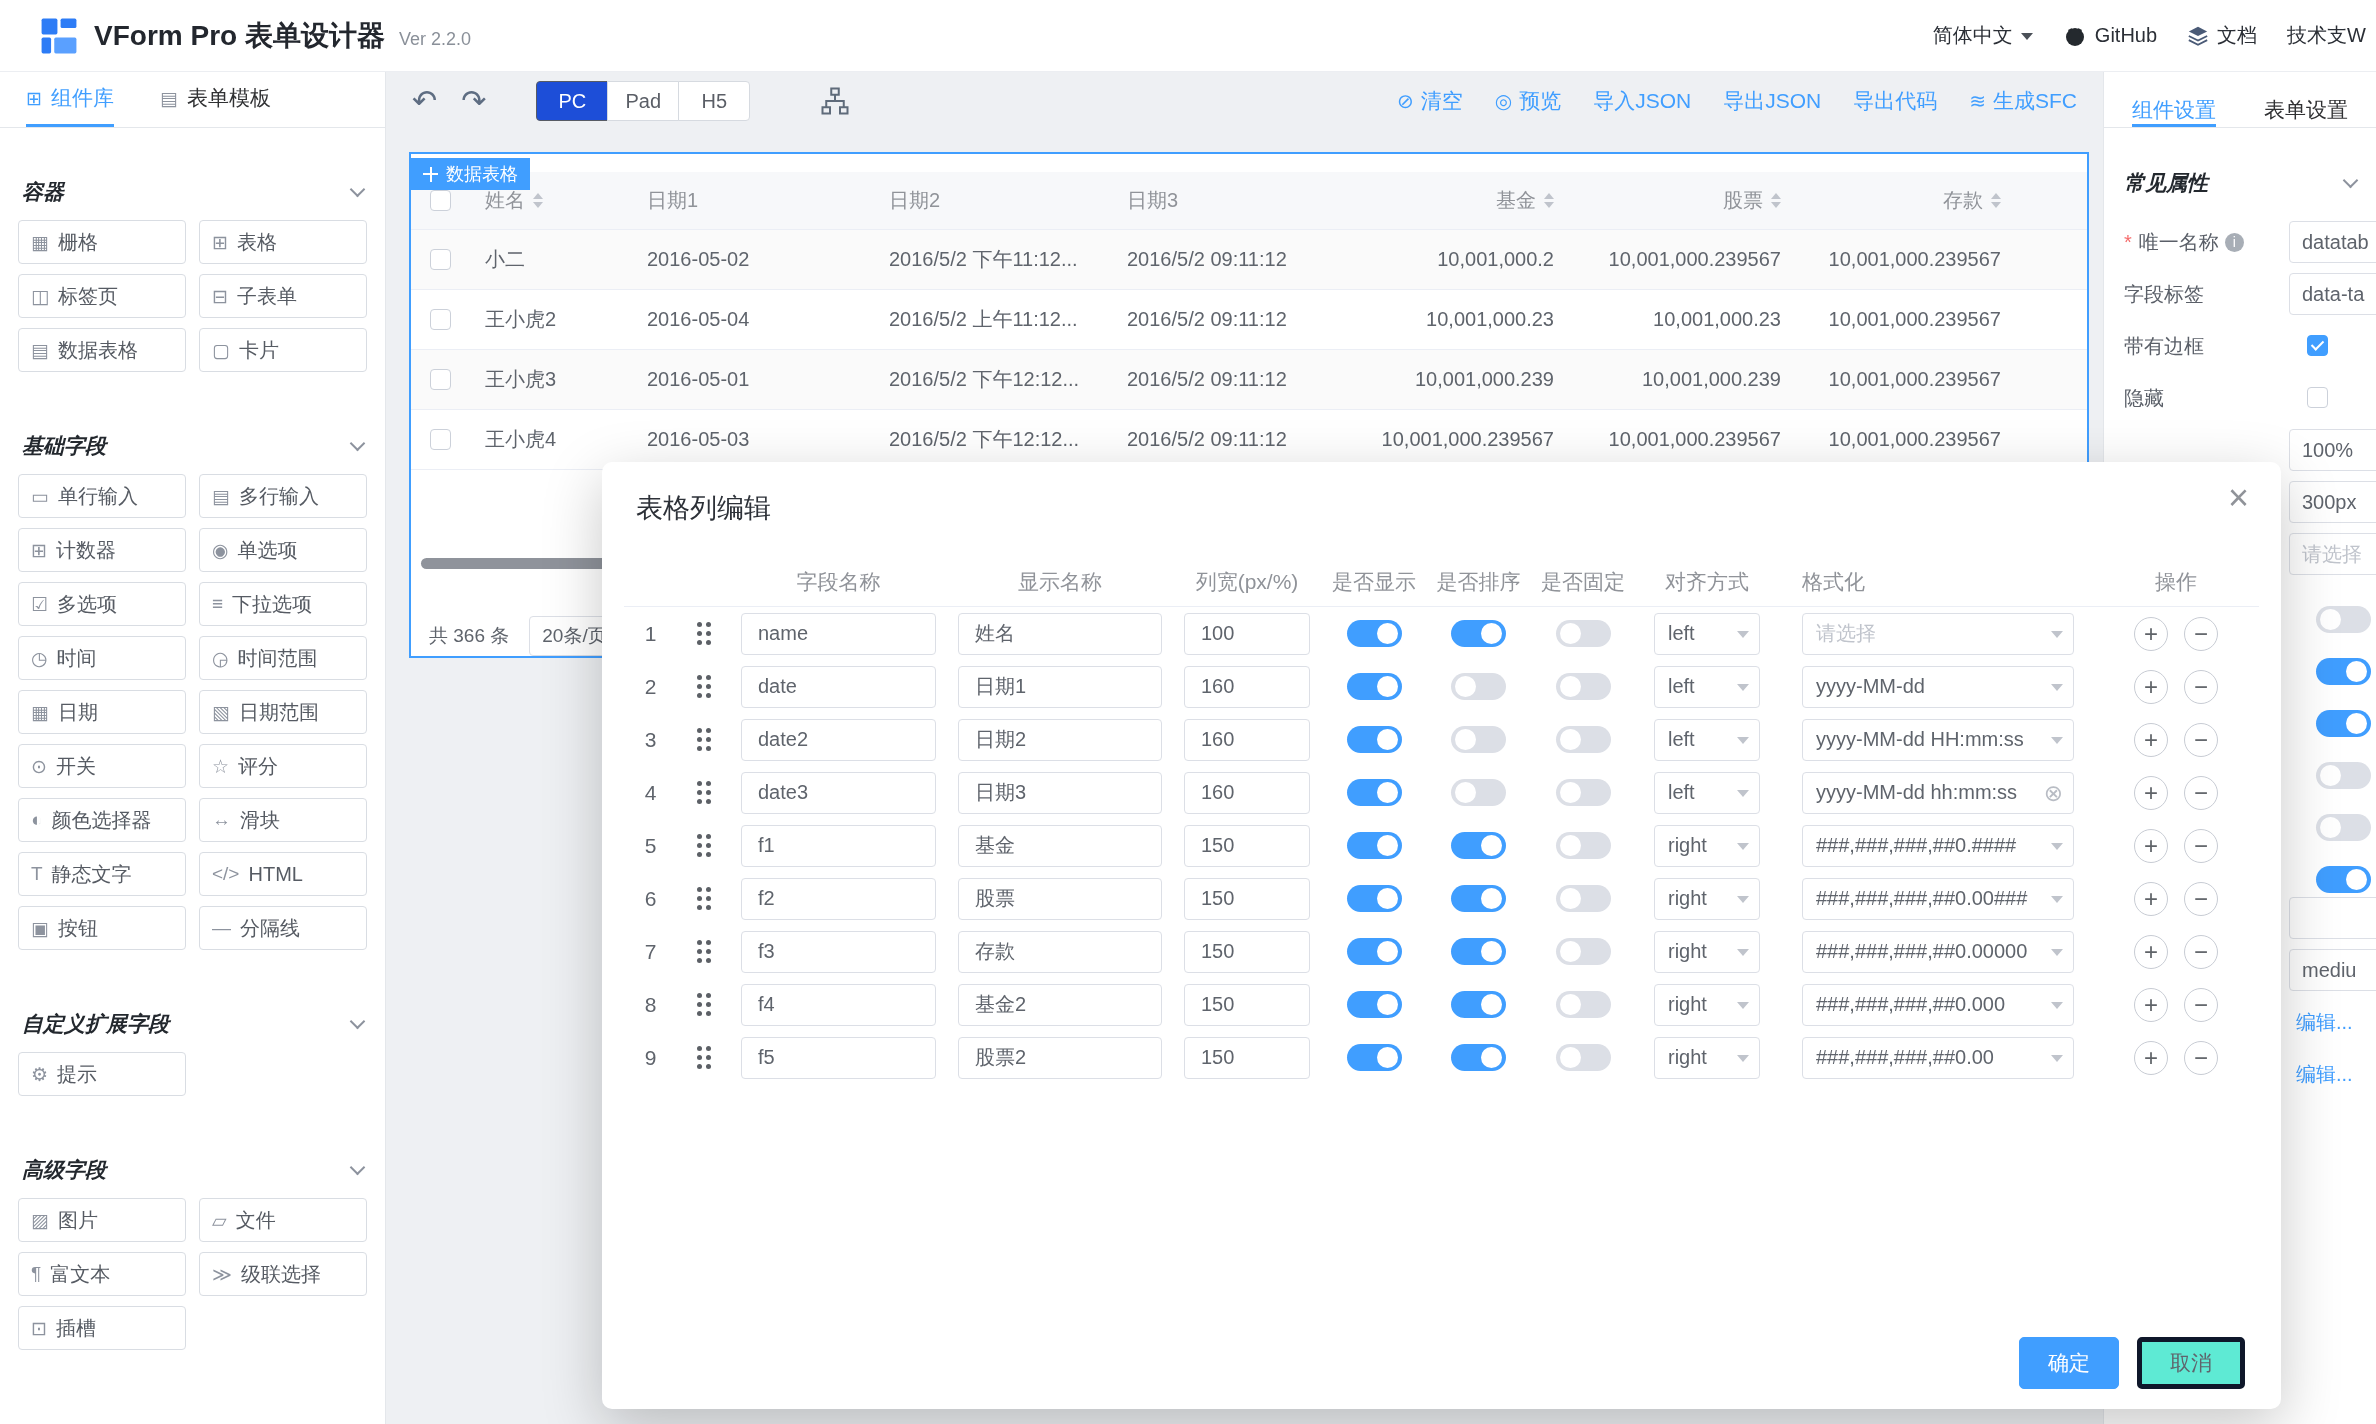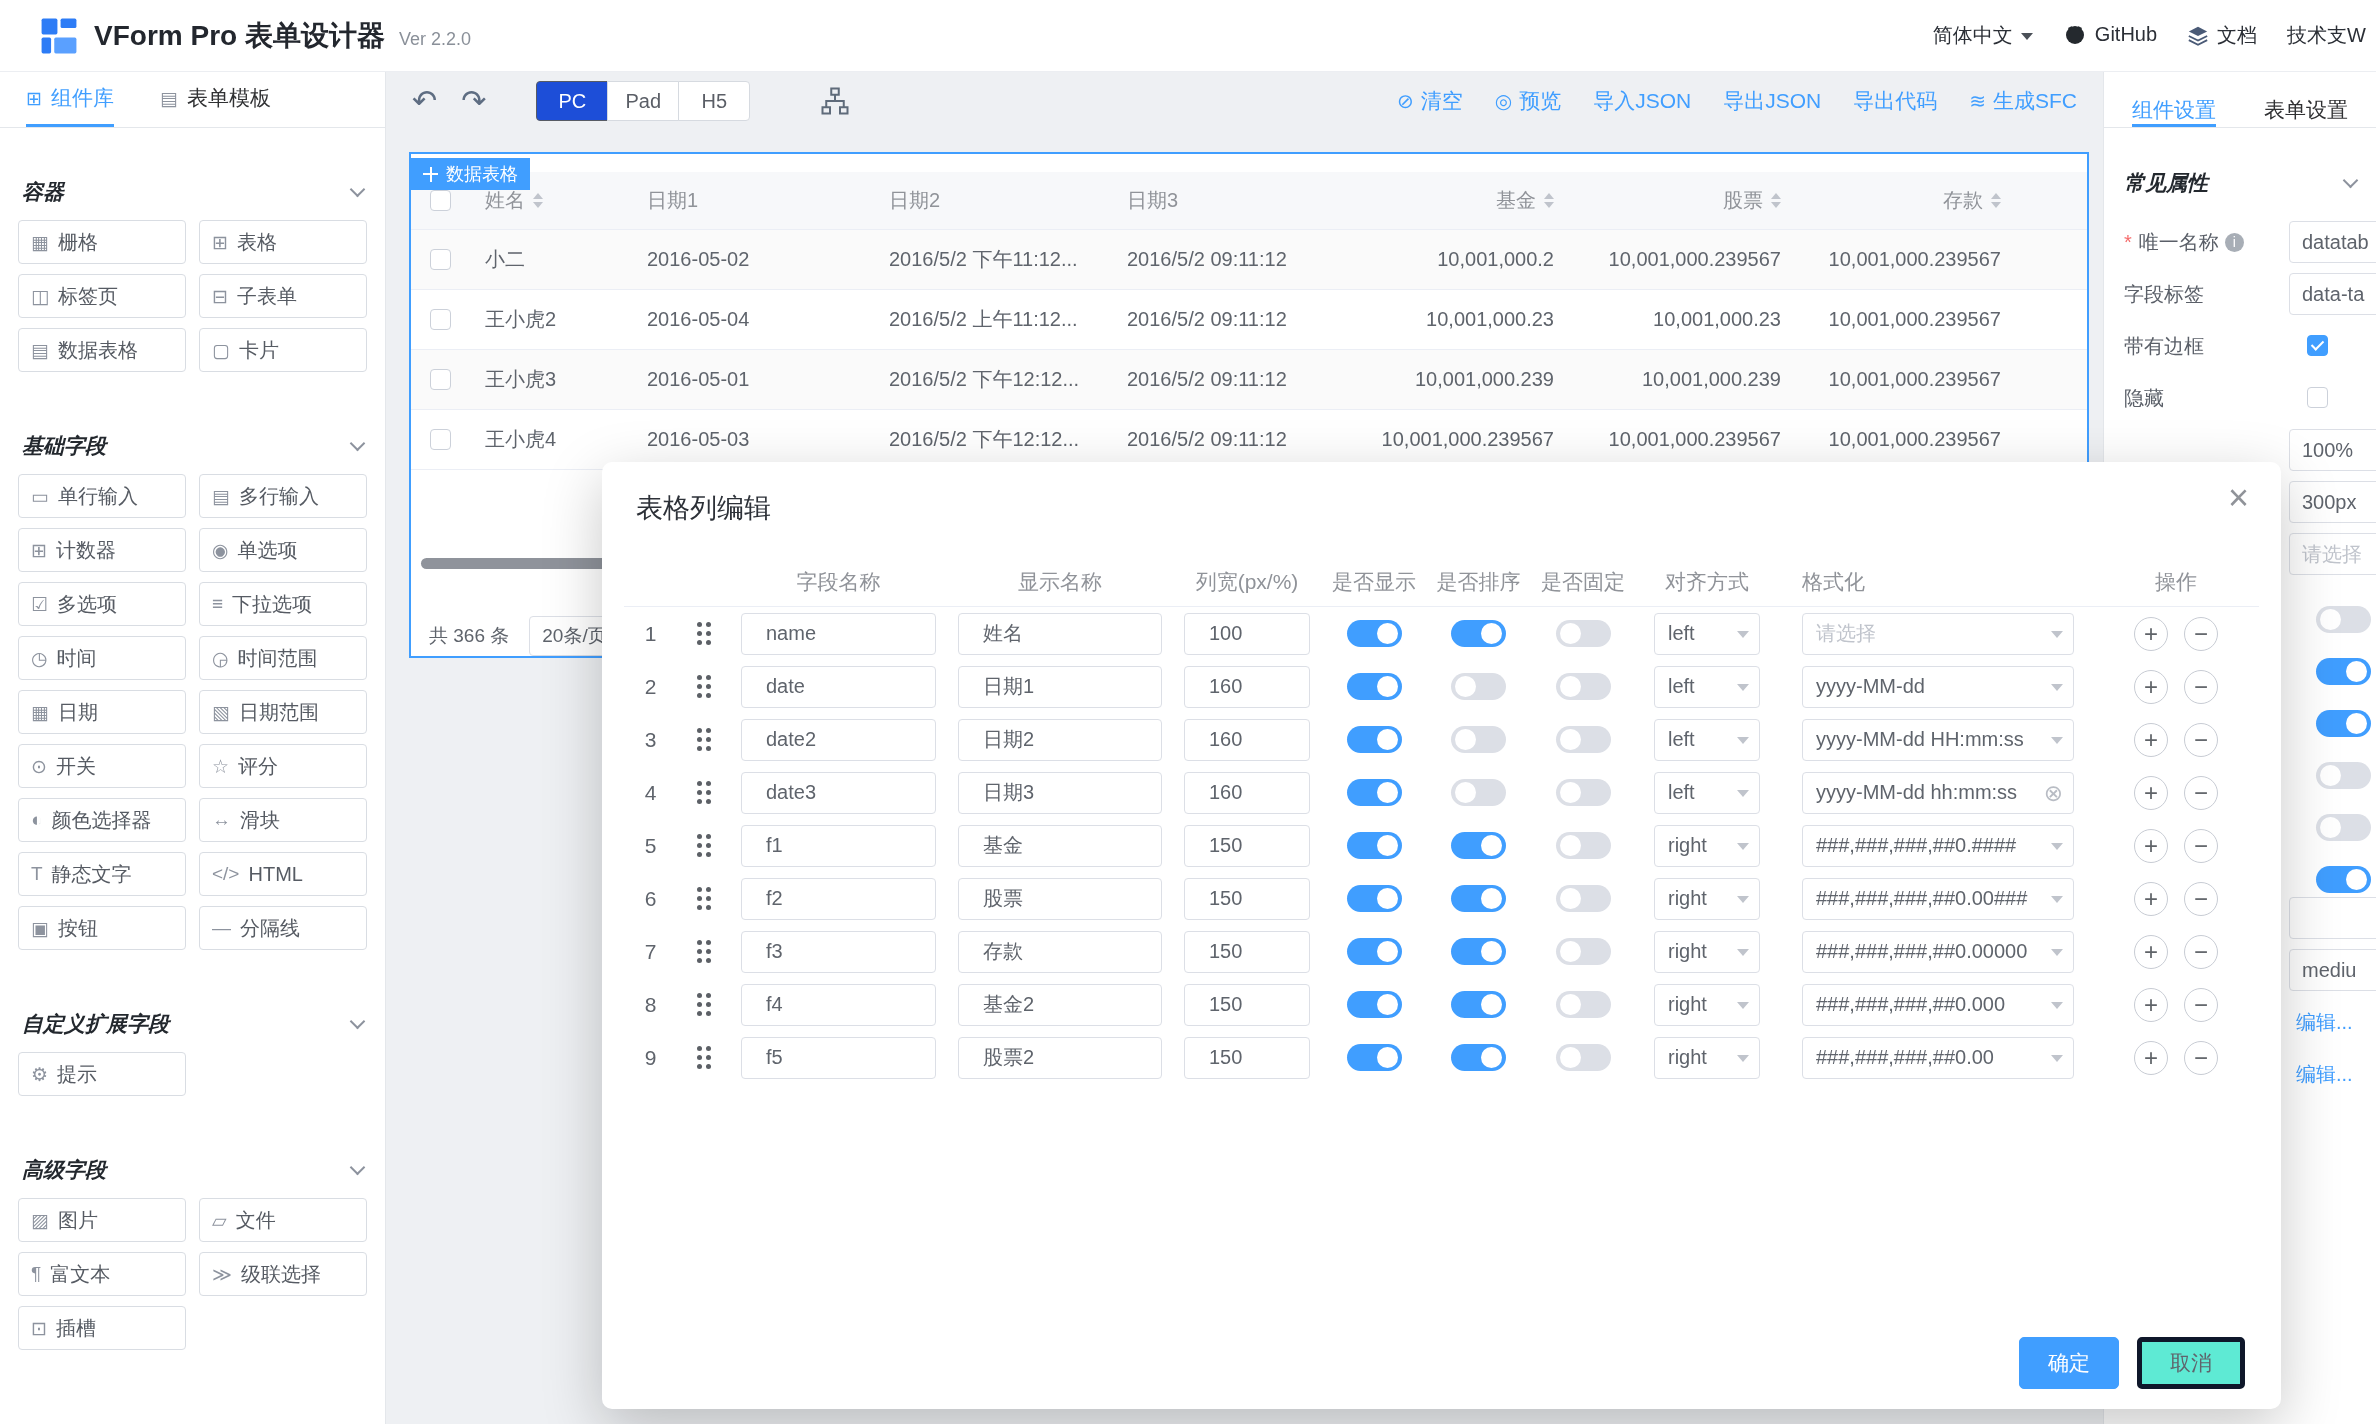--- a/index.html
+++ b/index.html
@@ -4,21 +4,21 @@
 <style>
 *{box-sizing:border-box;margin:0;padding:0}
 html,body{width:2376px;height:1424px;overflow:hidden}
 body{font-family:"Liberation Sans","DejaVu Sans",sans-serif;color:#303133;background:#eef0f3;position:relative;font-size:21px}
 
 
 .hd{position:absolute;top:0;left:0;width:2376px;height:72px;background:#fff;border-bottom:1px solid #eceef2;display:flex;align-items:center;padding:0 10px 0 40px;z-index:20}
 .logo{display:flex;flex:none}
 .hd-title{font-size:28px;font-weight:bold;margin-left:16px;color:#23272e;white-space:nowrap}
 .hd-ver{font-size:18px;color:#8a9099;margin-left:14px;margin-top:7px;white-space:nowrap}
-.hd-right{margin-left:auto;display:flex;align-items:flex-start;gap:30px;font-size:20px;color:#2b2f36}
+.hd-right{margin-left:auto;display:flex;align-items:center;gap:30px;font-size:20px;color:#2b2f36}
 .hd-link{display:inline-flex;align-items:center;gap:8px;cursor:pointer;white-space:nowrap}
 .dcaret{width:0;height:0;border:6px solid transparent;border-top:7px solid #4b5058;margin-top:7px}
 
 
 .sidebar{position:absolute;top:72px;left:0;width:386px;height:1352px;background:#fff;border-right:1px solid #e4e7eb;z-index:10;overflow:hidden}
 .side-tabs{display:flex;align-items:center;height:56px;border-bottom:1px solid #e4e7eb;padding-left:26px;gap:46px}
 .side-tab{display:inline-flex;align-items:center;gap:9px;height:100%;font-size:21px;color:#303133;cursor:pointer;border-bottom:3px solid transparent}
 .t-ic{font-size:19px;color:#8d939e}
 .tab-active{color:#409eff;border-bottom-color:#409eff}
 .tab-active .t-ic{color:#409eff}
@@ -104,21 +104,21 @@
 .m-close{position:absolute;right:32px;top:18px;font-size:36px;color:#909399;cursor:pointer;line-height:1}
 .m-table{position:absolute;left:22px;top:95px;width:1635px}
 .m-grid{display:grid;grid-template-columns:53px 53px 217px 226px 148px 106px 103px 106px 142px 315px 1fr;align-items:center}
 .m-head{height:50px;color:#909399;font-size:21px;border-bottom:1px solid #ebeef5}
 .mh{display:flex;justify-content:center;align-items:center;white-space:nowrap;overflow:hidden;height:100%}
 .mh-l{justify-content:flex-start;padding-left:24px}
 .m-row{height:53px}
 .mc{display:flex;justify-content:center;align-items:center;height:100%}
 .mc-left{justify-content:flex-start}
 .mc-no{color:#5f646c;font-size:21px}
-.inp{width:calc(100% - 22px);height:42px;border:1px solid #dcdfe6;border-radius:4px;font-size:20px;color:#5f646c;padding:0 24px;background:#fff;font-family:inherit;outline:none}
+.inp{width:calc(100% - 22px);height:42px;border:1px solid #dcdfe6;border-radius:4px;font-size:20px;color:#5f646c;padding:0 16px;background:#fff;font-family:inherit;outline:none}
 .drag-dots{width:14px;height:23px;position:relative;cursor:grab;display:inline-block}
 .drag-dots::after{content:"";position:absolute;left:0;top:0;width:5px;height:5px;border-radius:50%;background:#5c6066;box-shadow:9px 0 0 #5c6066,0 9px 0 #5c6066,9px 9px 0 #5c6066,0 18px 0 #5c6066,9px 18px 0 #5c6066}
 .sel{height:42px;border:1px solid #dcdfe6;border-radius:4px;background:#fff;display:flex;align-items:center;padding-left:13px;position:relative;font-size:20px;color:#5f646c;cursor:pointer}
 .sel-align{width:106px}
 .sel-fmt{width:272px;margin-left:24px}
 .sel-txt{overflow:hidden;white-space:nowrap;display:block;padding-right:28px}
 .ftx-placeholder{color:#c0c4cc}
 .sfx{position:absolute;right:10px;top:0;height:42px;display:flex;align-items:center}
 .sfx-caret::after{content:"";border:6px solid transparent;border-top:7px solid #c0c4cc;margin-top:6px}
 .sfx-clear::after{content:"⊗";font-size:23px;color:#b8bcc4}

